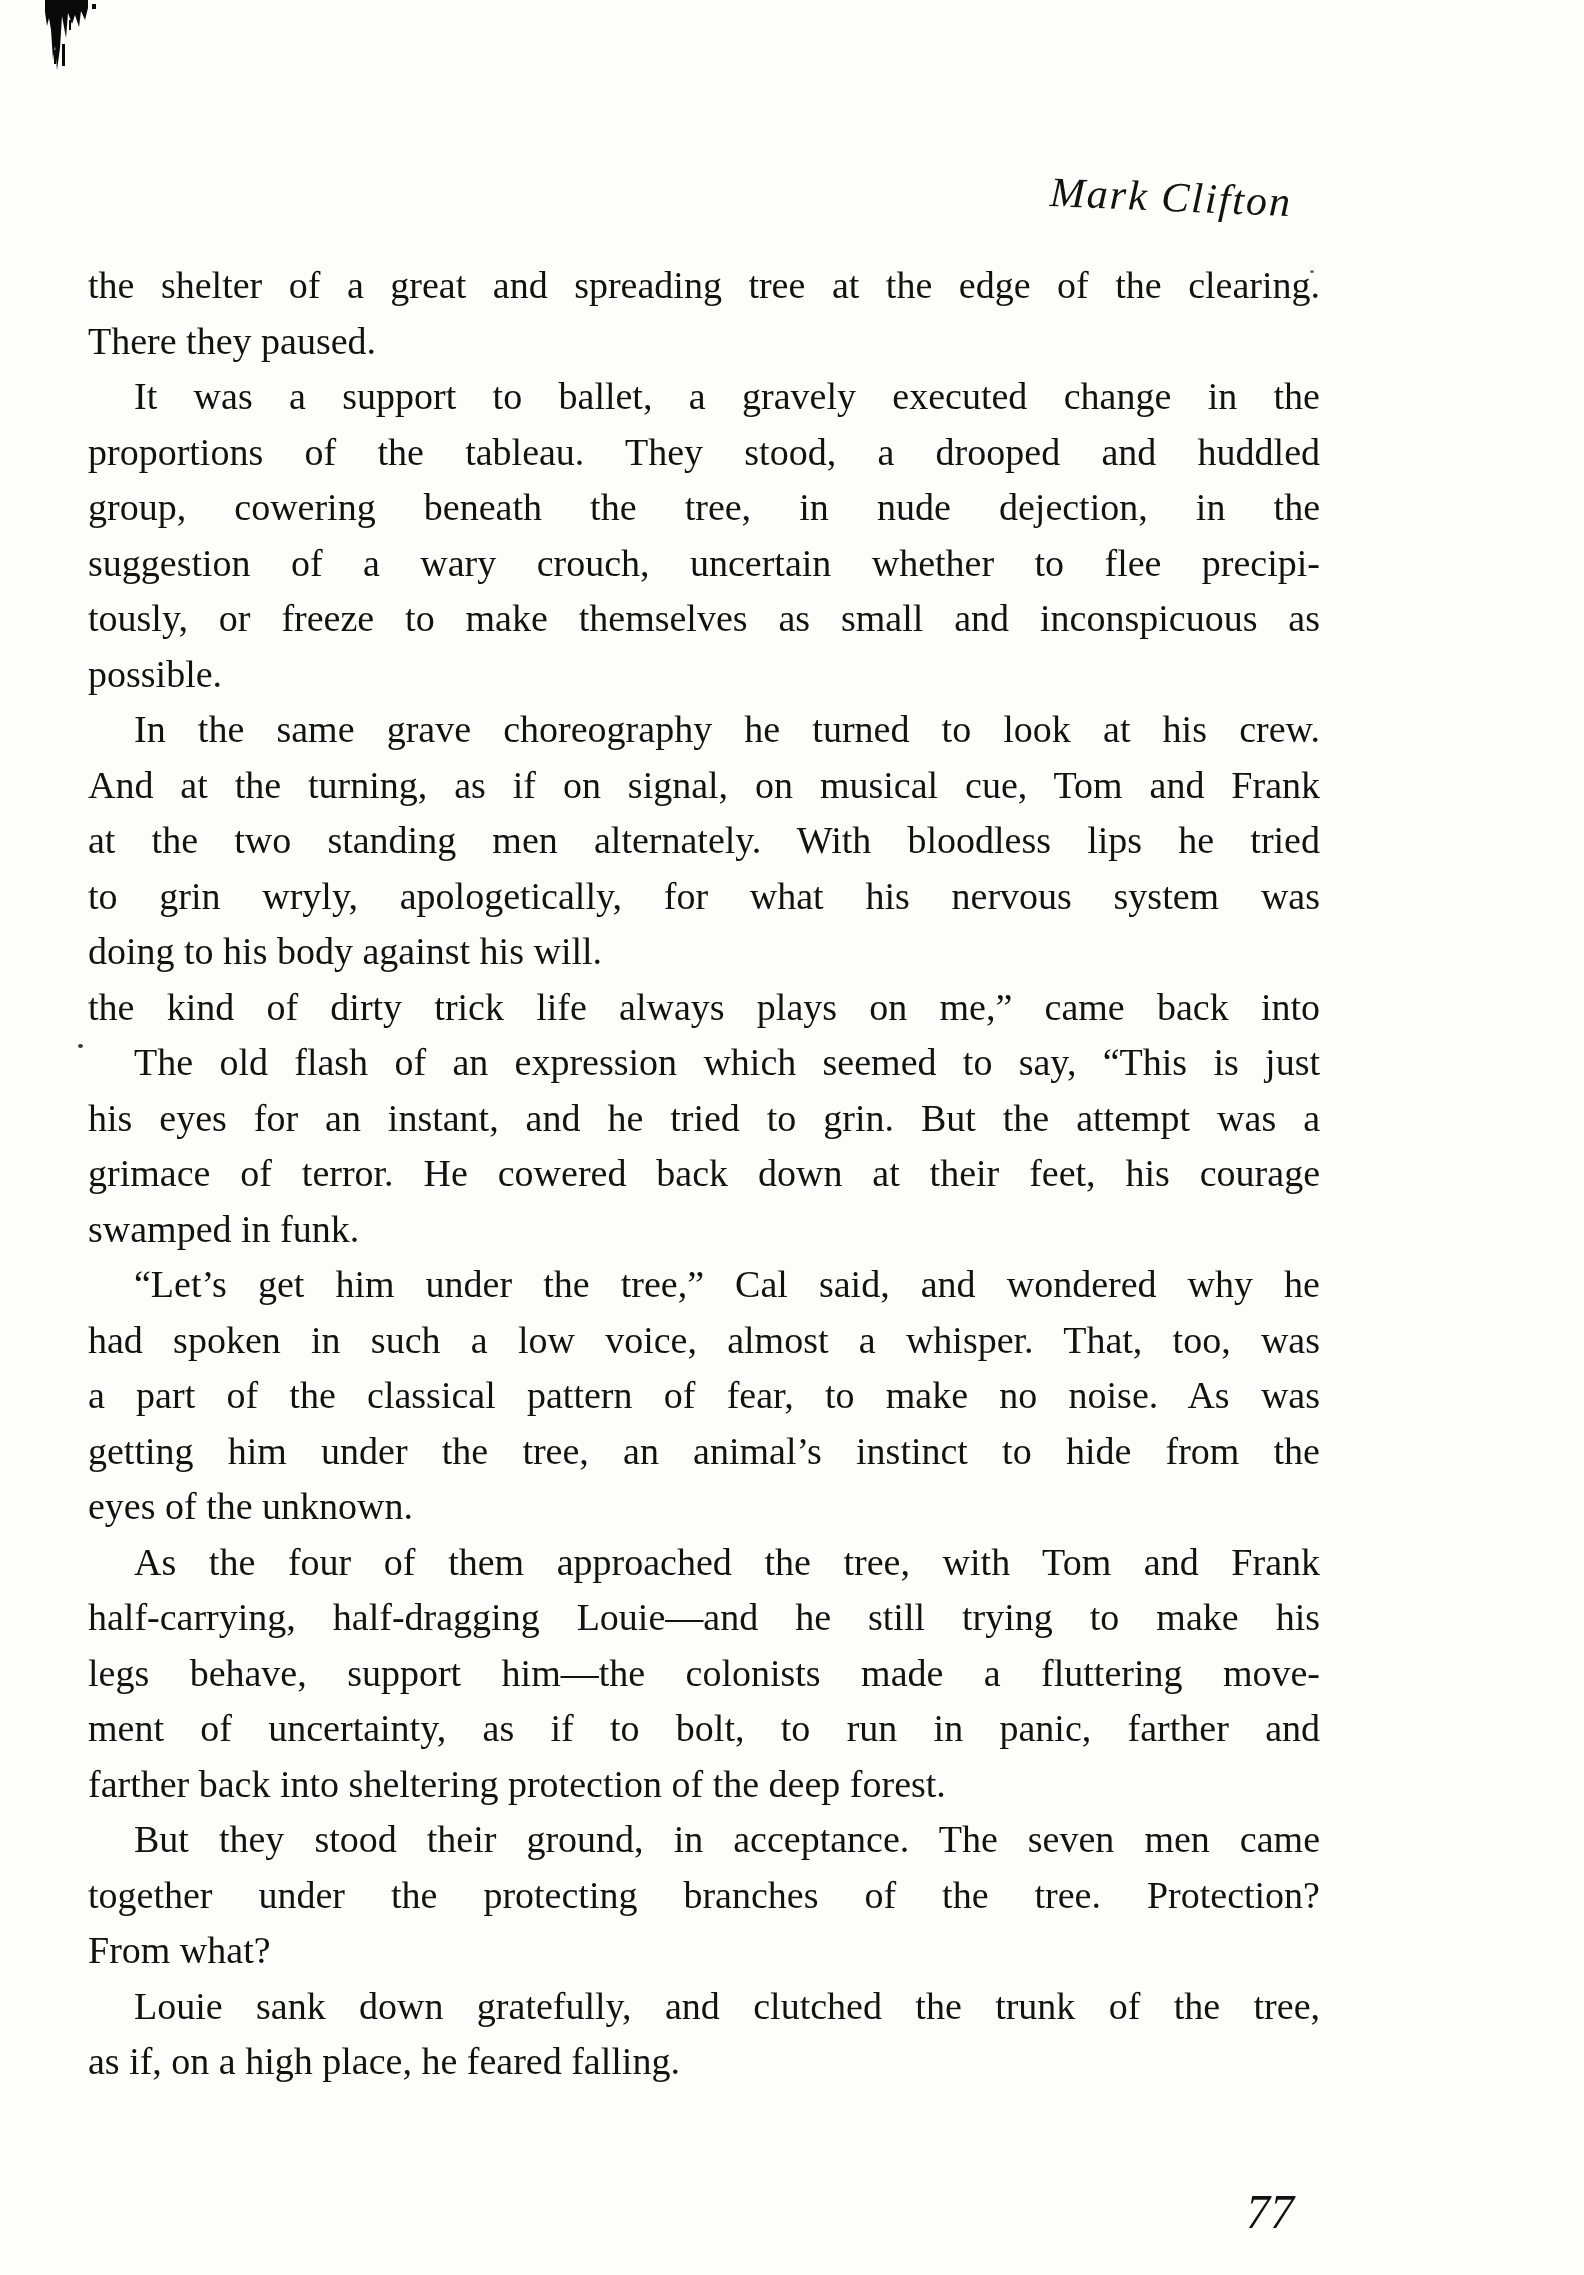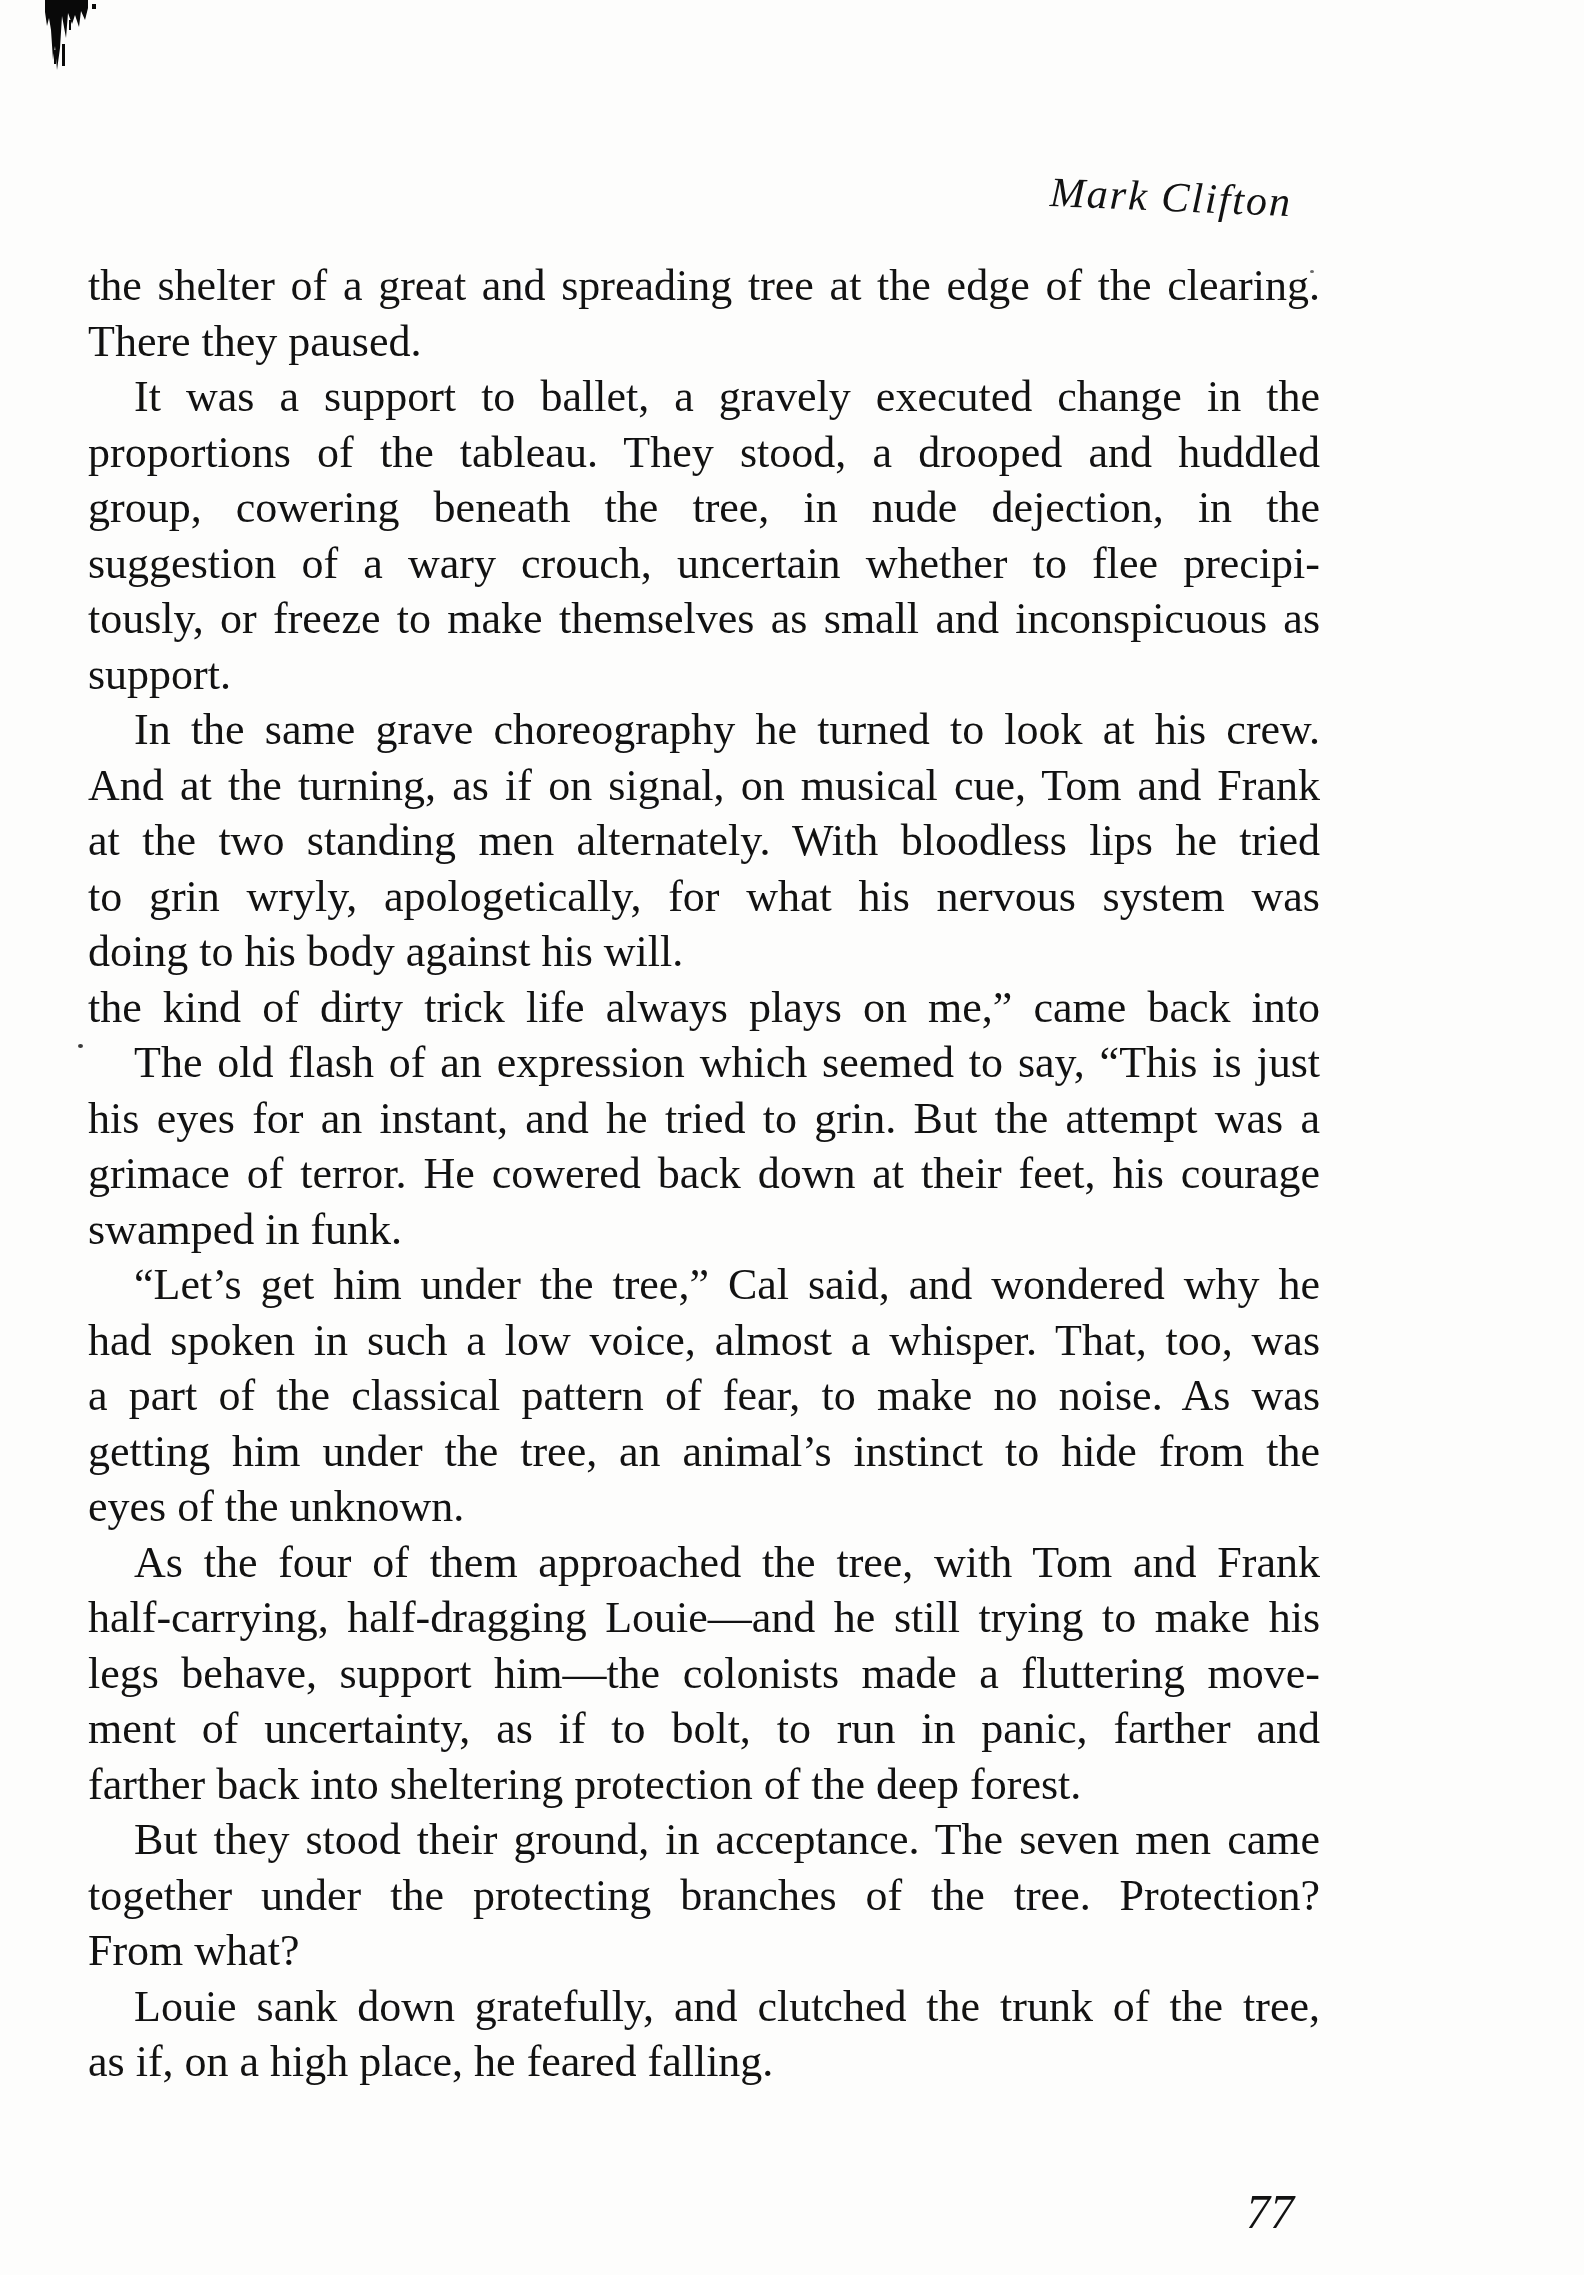--- a/index.html
+++ b/index.html
@@ -24,21 +24,21 @@
     white-space: nowrap;
   }
 
   .body-text {
     position: absolute;
     left: 88px;
     top: 258px;
     width: 1232px;
   }
   .line {
-    font-size: 44px;
+    font-size: 38px;
     line-height: 55.5px;
     height: 55.5px;
     overflow: hidden;
     text-align: justify;
     text-align-last: justify;
     white-space: nowrap;
   }
   .line.para-end {
     text-align-last: left;
     white-space: normal;
@@ -81,21 +81,21 @@
       <div>
         <div class="line">the shelter of a great and spreading tree at the edge of the clearing.</div>
         <div class="line para-end">There they paused.</div>
       </div>
       <div>
         <div class="line indent">It was a support to ballet, a gravely executed change in the</div>
         <div class="line">proportions of the tableau. They stood, a drooped and huddled</div>
         <div class="line">group, cowering beneath the tree, in nude dejection, in the</div>
         <div class="line">suggestion of a wary crouch, uncertain whether to flee precipi-</div>
         <div class="line">tously, or freeze to make themselves as small and inconspicuous as</div>
-        <div class="line para-end">support.</div>
+        <div class="line para-end">possible.</div>
       </div>
       <div>
         <div class="line indent">In the same grave choreography he turned to look at his crew.</div>
         <div class="line">And at the turning, as if on signal, on musical cue, Tom and Frank</div>
         <div class="line">at the two standing men alternately. With bloodless lips he tried</div>
         <div class="line">to grin wryly, apologetically, for what his nervous system was</div>
         <div class="line para-end">doing to his body against his will.</div>
       </div>
       <div>
         <div class="line">the kind of dirty trick life always plays on me,” came back into</div>

